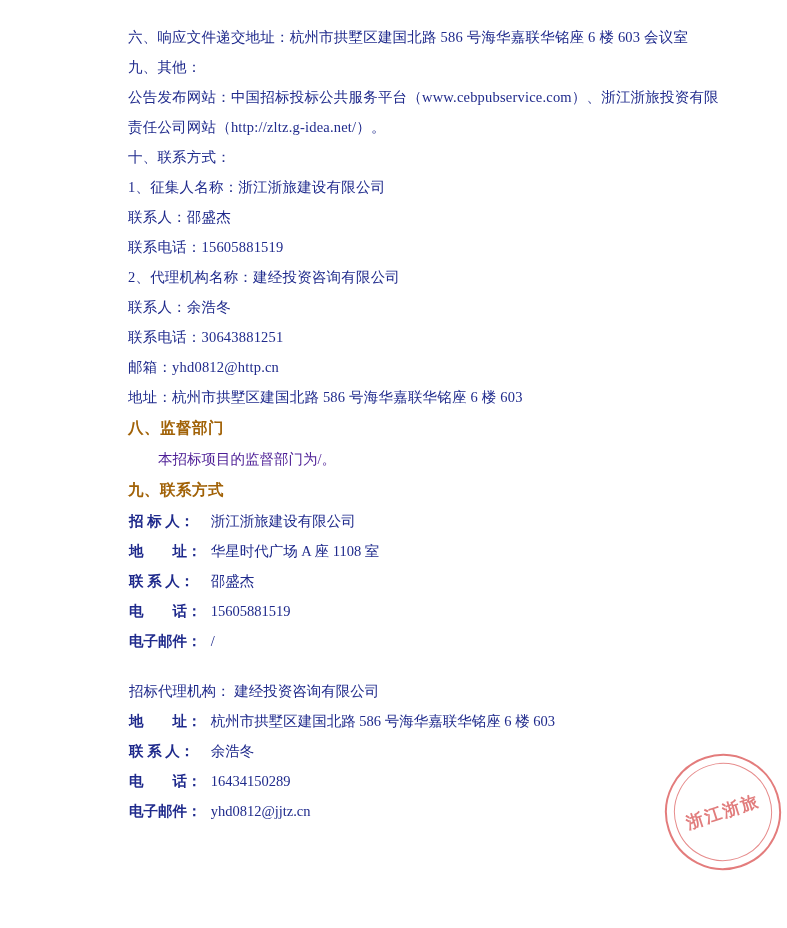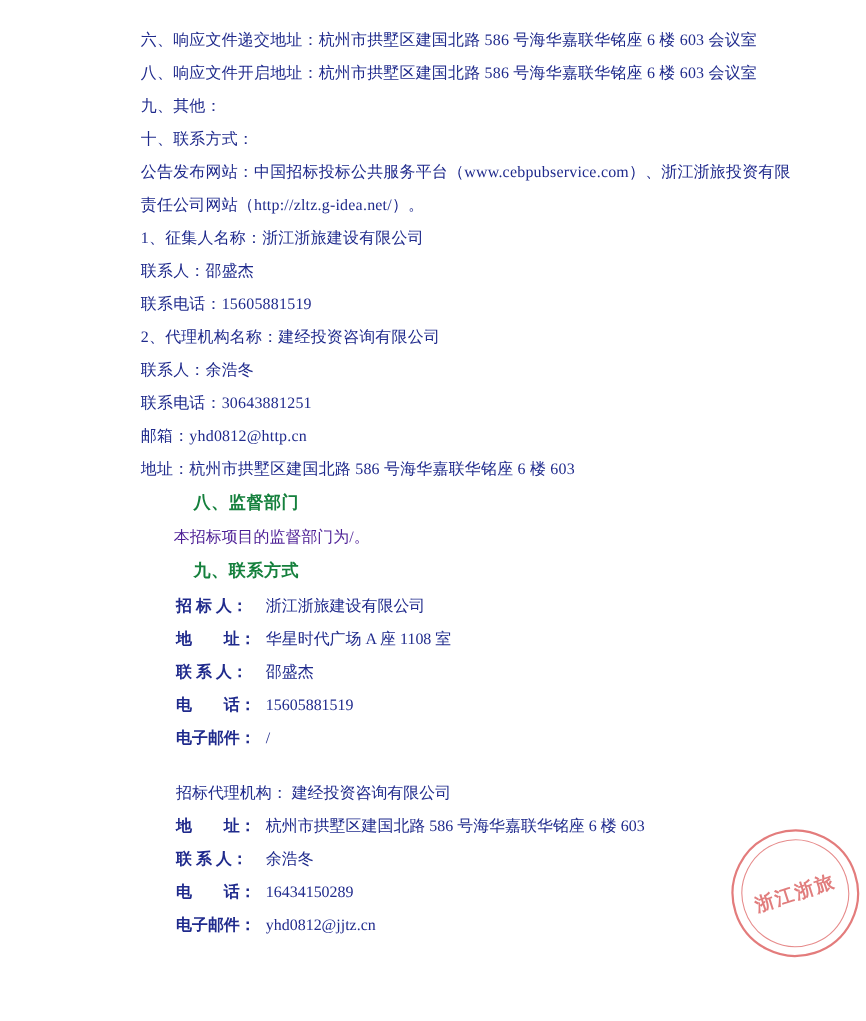--- a/index.html
+++ b/index.html
@@ -29,36 +29,35 @@
     white-space: nowrap;
     letter-spacing: 0.2px;
   }
   .line.wrap {
     white-space: normal;
   }
   .heading {
     font-size: 15.5px;
     line-height: 32px;
     font-weight: bold;
-    color: #15803d;
+    color: #a16207;
     font-family: "Liberation Sans", "DejaVu Sans", sans-serif;
     letter-spacing: 0.5px;
-    margin-left: 48px;
   }
   .sub-body {
     font-size: 14.5px;
     line-height: 30px;
     color: #4c1d95;
     margin-left: 30px;
   }
   .contact-row {
     font-size: 14.5px;
     line-height: 30px;
     color: #1f2a8c;
-    margin-left: 32px;
+    margin-left: 1px;
     white-space: nowrap;
   }
   .contact-label {
     display: inline-block;
     width: 78px;
     font-weight: bold;
   }
   .contact-value {
     display: inline-block;
   }
@@ -104,26 +103,25 @@
     letter-spacing: 2px;
     word-break: break-all;
   }
 </style>
 </head>
 <body>
 
 <div class="page">
 
   <div class="line">六、响应文件递交地址：杭州市拱墅区建国北路 586 号海华嘉联华铭座 6 楼 603 会议室</div>
-  <div class="line">八、响应文件开启地址：杭州市拱墅区建国北路 586 号海华嘉联华铭座 6 楼 603 会议室</div>
   <div class="line">九、其他：</div>
 
+  <div class="line wrap">公告发布网站：中国招标投标公共服务平台（www.cebpubservice.com）、浙江浙旅投资有限责任公司网站（http://zltz.g-idea.net/）。</div>
+
   <div class="line">十、联系方式：</div>
-
-  <div class="line wrap">公告发布网站：中国招标投标公共服务平台（www.cebpubservice.com）、浙江浙旅投资有限责任公司网站（http://zltz.g-idea.net/）。</div>
 
   <div class="line">1、征集人名称：浙江浙旅建设有限公司</div>
   <div class="line">联系人：邵盛杰</div>
   <div class="line">联系电话：15605881519</div>
   <div class="line">2、代理机构名称：建经投资咨询有限公司</div>
   <div class="line">联系人：余浩冬</div>
   <div class="line">联系电话：30643881251</div>
   <div class="line">邮箱：yhd0812@http.cn</div>
   <div class="line">地址：杭州市拱墅区建国北路 586 号海华嘉联华铭座 6 楼 603</div>
 

